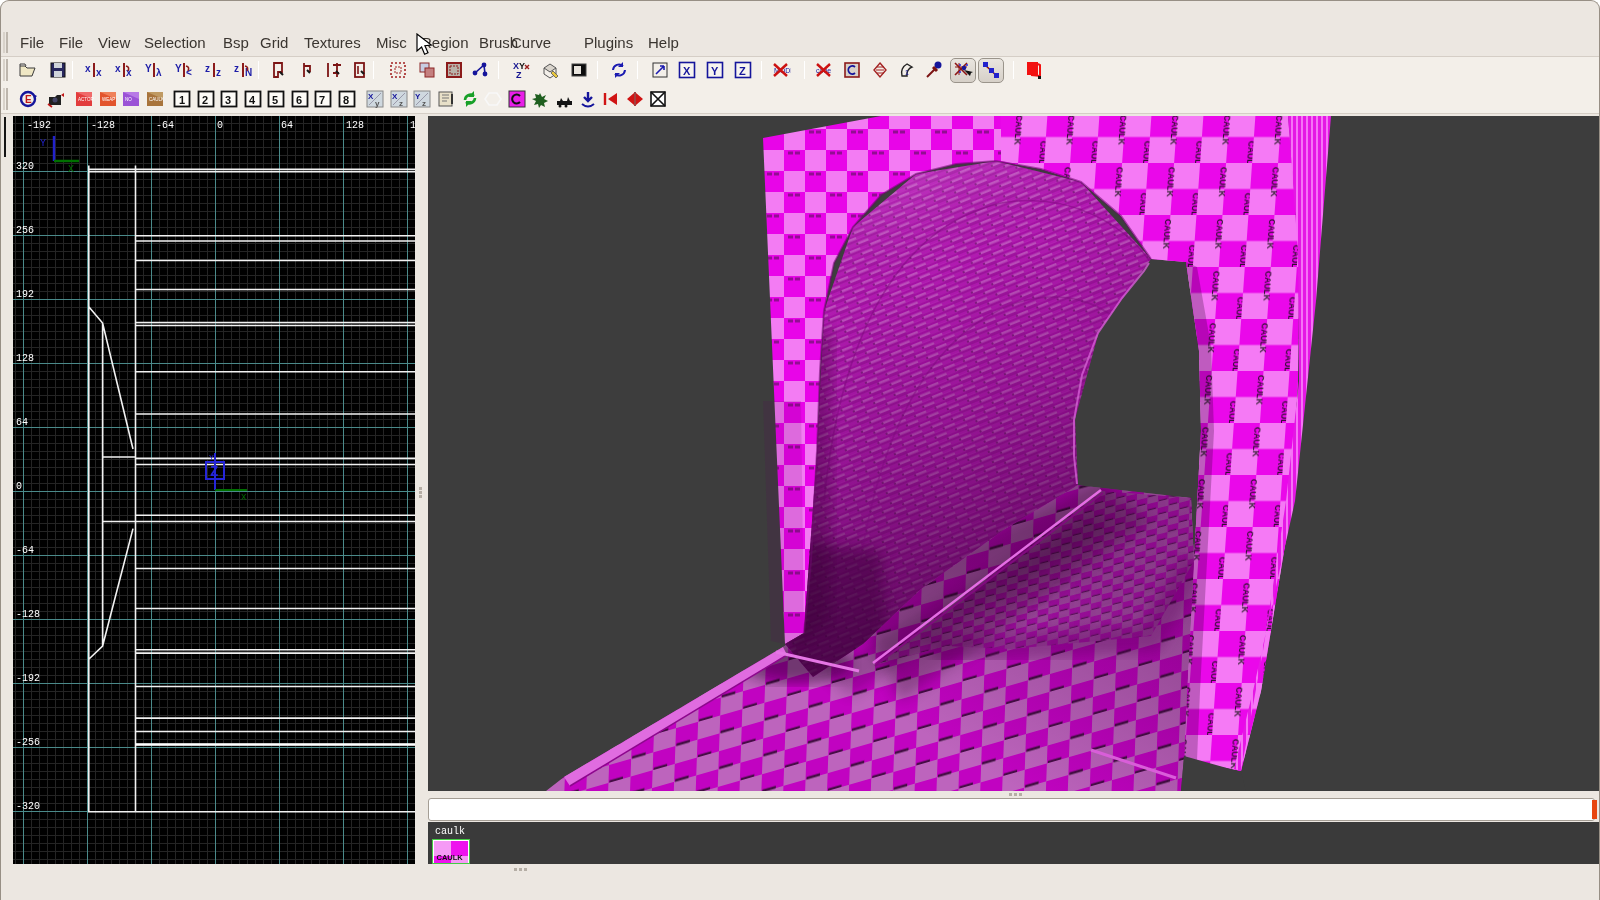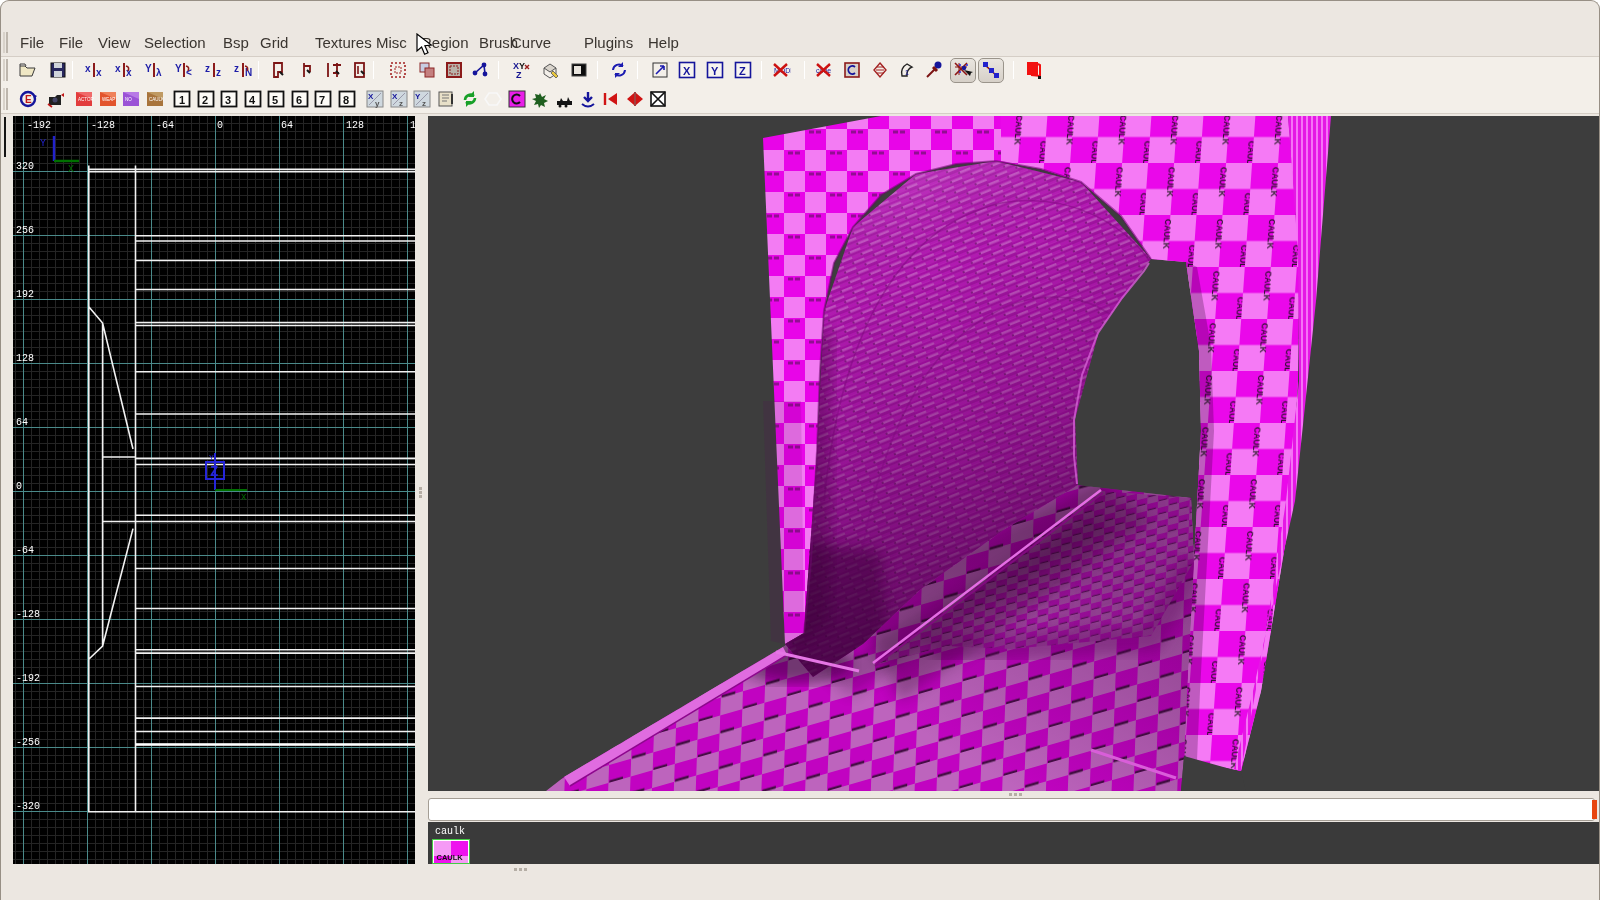--- a/index.html
+++ b/index.html
@@ -8,21 +8,21 @@
 
 
 <div style="position:absolute;left:0;top:28px;width:1600px;height:27px;font-size:15px;color:#3a3530">
  <div style="position:absolute;left:2px;top:3px;width:5px;height:21px;border-left:2px solid #d8d2ca;border-right:2px solid #bdb6ad"></div>
  <span style="position:absolute;left:19px;top:0;line-height:27px">File</span>
       <span style="position:absolute;left:58px;top:0;line-height:27px">File</span>
       <span style="position:absolute;left:97px;top:0;line-height:27px">View</span>
       <span style="position:absolute;left:143px;top:0;line-height:27px">Selection</span>
       <span style="position:absolute;left:222px;top:0;line-height:27px">Bsp</span>
       <span style="position:absolute;left:259px;top:0;line-height:27px">Grid</span>
-      <span style="position:absolute;left:314px;top:0;line-height:27px">Textures</span>
+      <span style="position:absolute;left:303px;top:0;line-height:27px">Textures</span>
       <span style="position:absolute;left:375px;top:0;line-height:27px">Misc</span>
       <span style="position:absolute;left:420px;top:0;line-height:27px">Region</span>
       <span style="position:absolute;left:478px;top:0;line-height:27px">Brush</span>
       <span style="position:absolute;left:510px;top:0;line-height:27px">Curve</span>
       <span style="position:absolute;left:583px;top:0;line-height:27px">Plugins</span>
       <span style="position:absolute;left:647px;top:0;line-height:27px">Help</span>
 </div>
 
 <div style="position:absolute;left:0;top:55px;width:1600px;height:58px;background:#f3efe9;border-top:1px solid #d5cec6;border-bottom:1px solid #d5cec6">
 </div>

